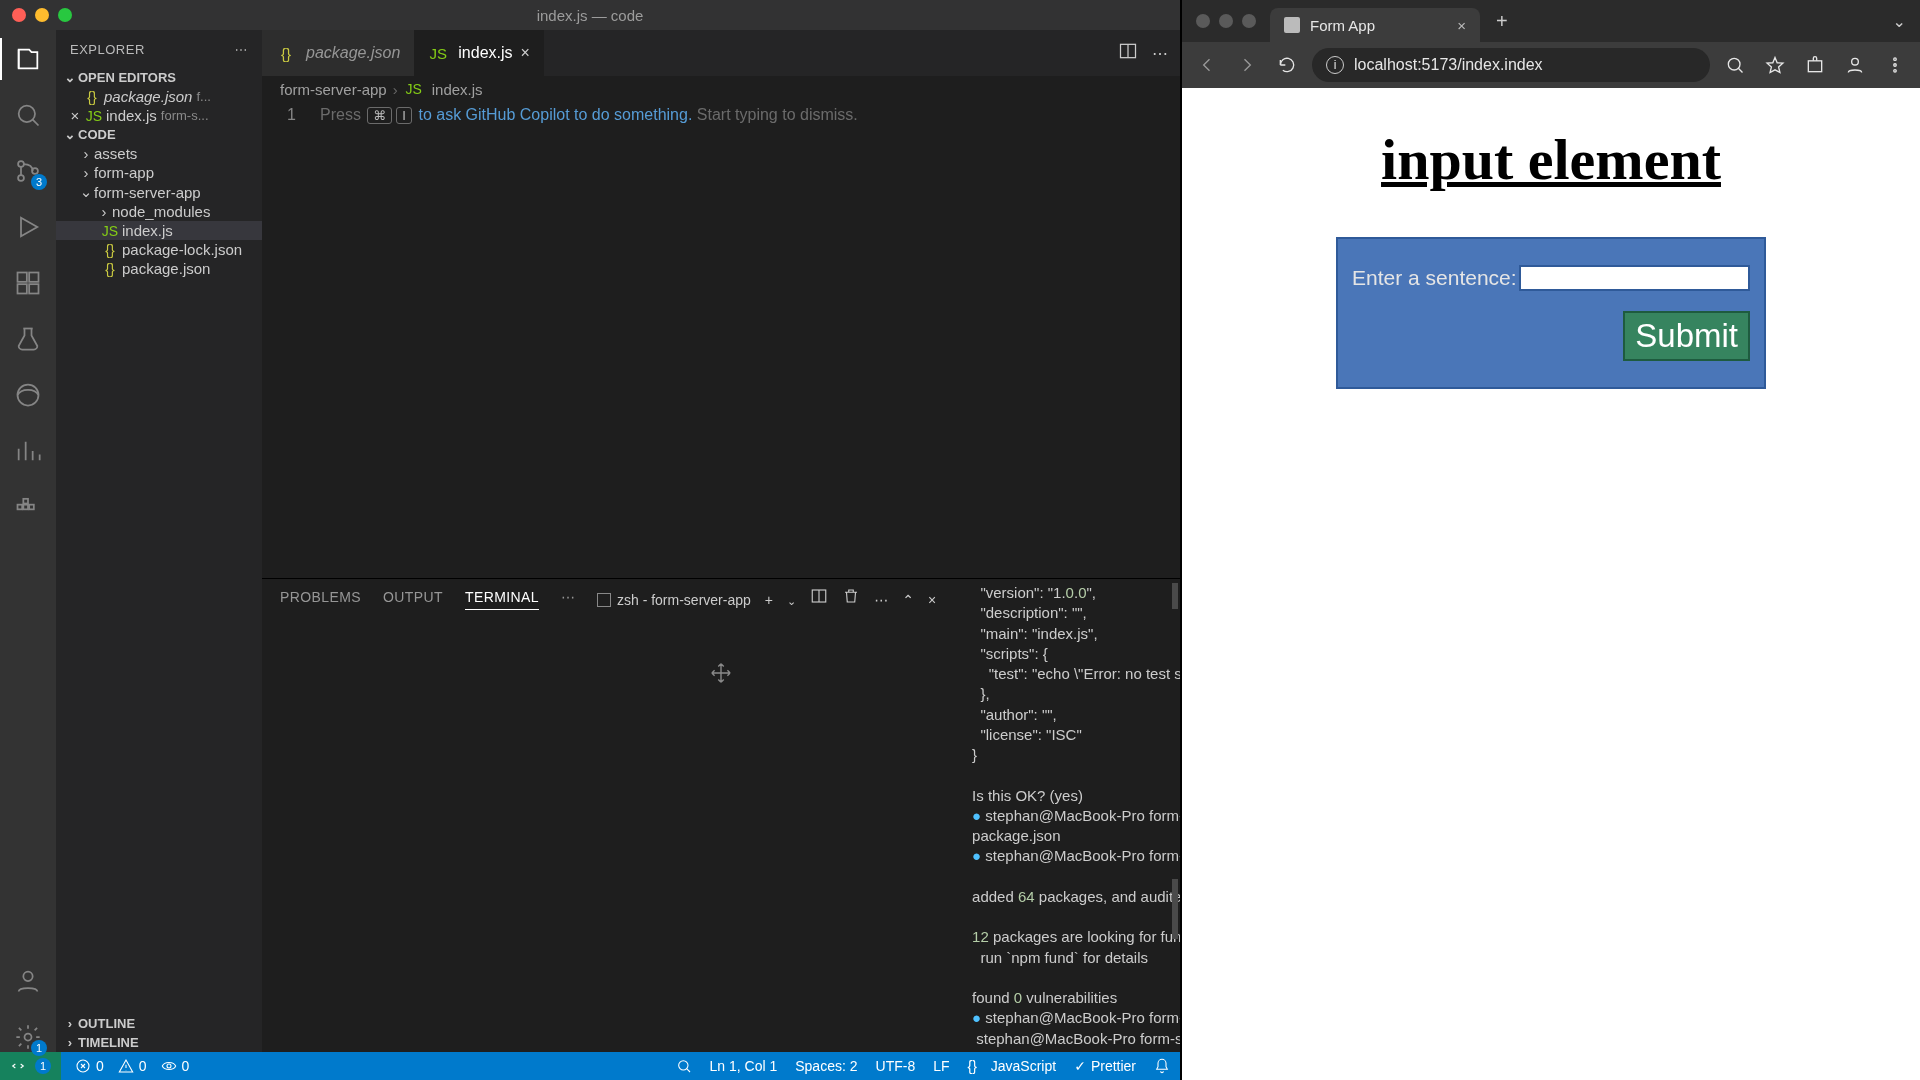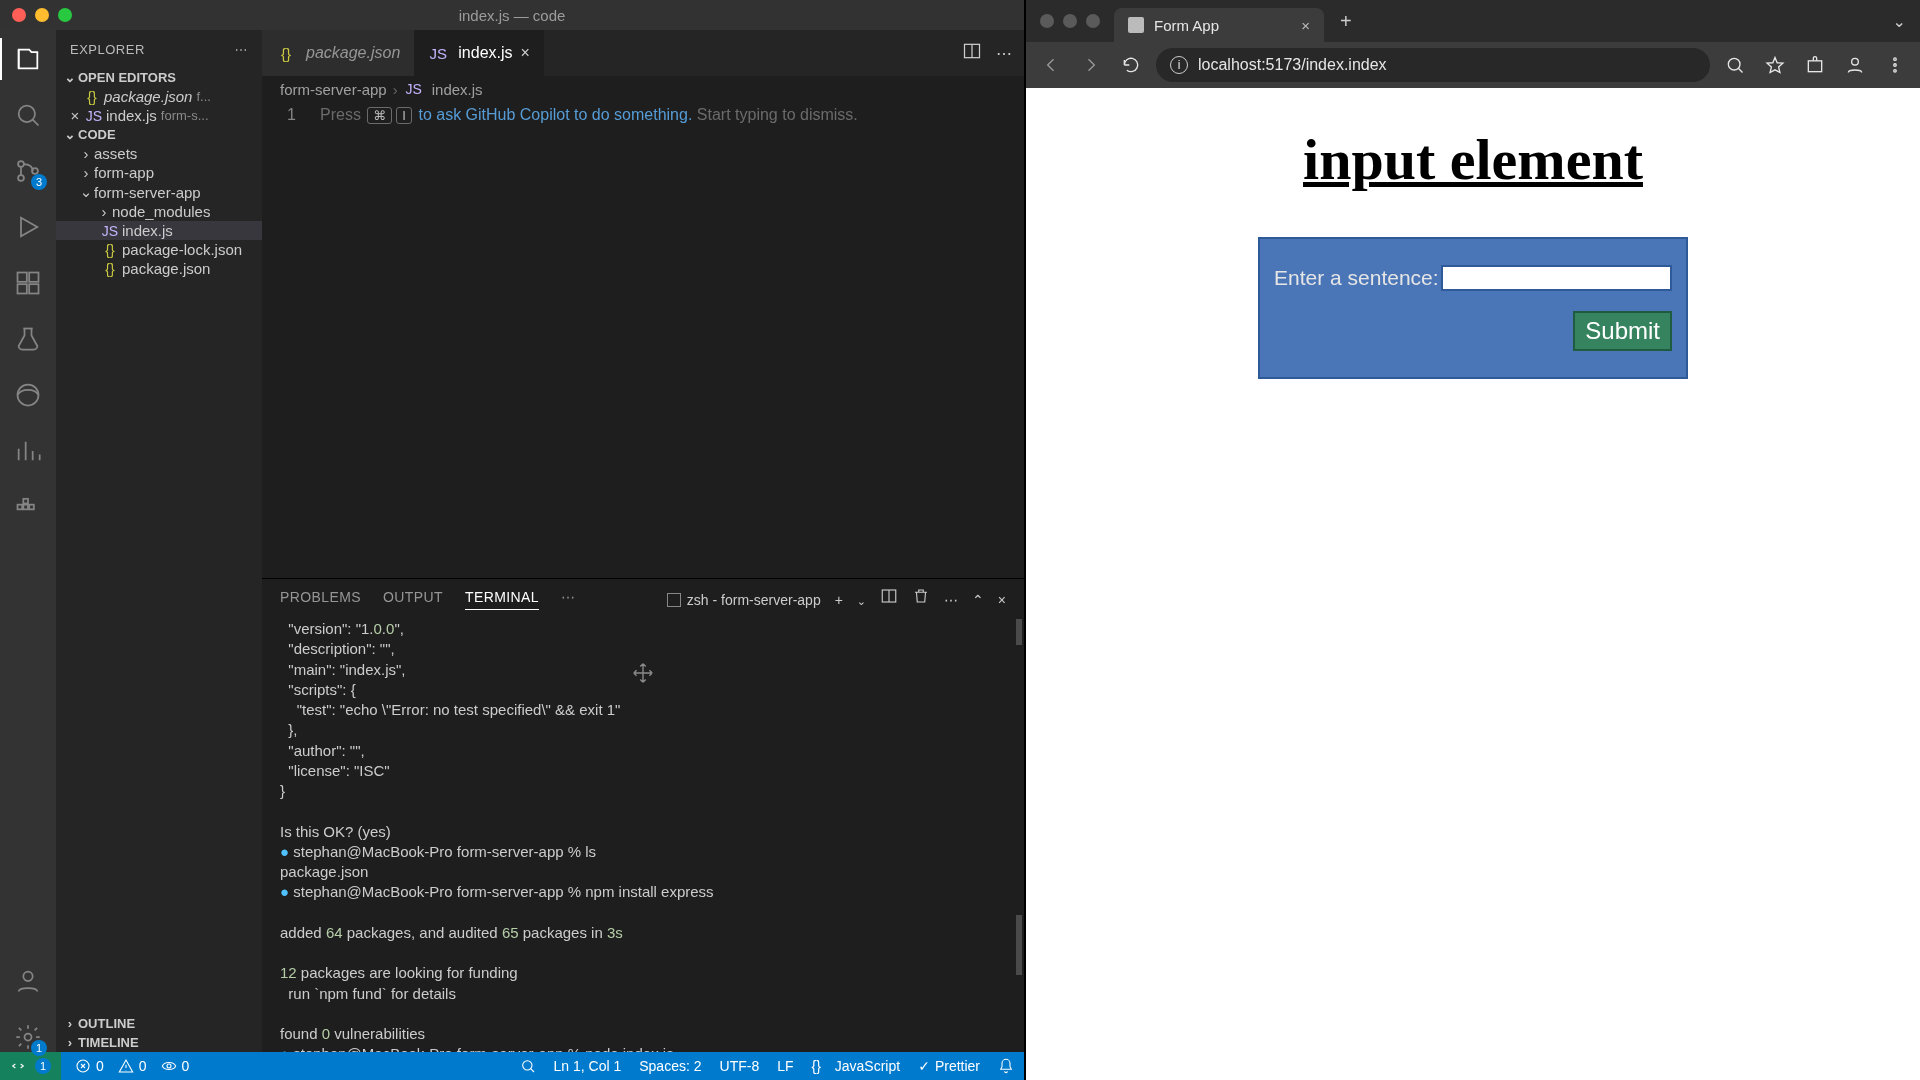--- a/index.html
+++ b/index.html
@@ -1,20 +1,20 @@
 <!DOCTYPE html>
 <html><head>
 <meta charset="utf-8">
 <style>
   * { margin:0; padding:0; box-sizing:border-box; font-family:-apple-system,BlinkMacSystemFont,"Segoe UI",sans-serif; }
   html,body { width:1920px; height:1080px; overflow:hidden; background:#000; }
   .desktop { width:1920px; height:1080px; display:flex; }
 
   
-  .vscode { width:1024px; height:1080px; background:#1e1e1e; display:flex; flex-direction:column; font-size:16px; color:#ccc; }
+  .vscode { width:1180px; height:1080px; background:#1e1e1e; display:flex; flex-direction:column; font-size:16px; color:#ccc; }
   .titlebar { height:30px; background:#323233; display:flex; align-items:center; position:relative; }
   .traffic { display:flex; gap:9px; padding-left:12px; }
   .dot { width:14px; height:14px; border-radius:50%; }
   .dot.r{background:#ff5f57;}.dot.y{background:#febc2e;}.dot.g{background:#28c840;}
   .titletext { position:absolute; left:0; right:0; text-align:center; color:#9c9c9c; font-size:15px; }
 
   .vsbody { flex:1; display:flex; min-height:0; }
   
   .activitybar { width:56px; background:#333333; display:flex; flex-direction:column; align-items:center; padding-top:14px; gap:26px; }
   .acticon { width:30px; height:30px; color:#858585; display:flex; align-items:center; justify-content:center; cursor:pointer; position:relative; }
@@ -27,21 +27,21 @@
   
   .sidebar { width:206px; background:#252526; display:flex; flex-direction:column; }
   .sbhead { height:38px; display:flex; align-items:center; justify-content:space-between; padding:0 14px; color:#bbb; font-size:13px; letter-spacing:.5px; }
   .sbsection { color:#ccc; font-size:14px; }
   .sbtitle { display:flex; align-items:center; padding:2px 6px; font-weight:700; font-size:13px; color:#ccc; cursor:pointer; }
   .chev { width:16px; display:inline-block; text-align:center; color:#ccc; }
   .sbitem { display:flex; align-items:center; padding:1px 4px 1px 20px; font-size:15px; cursor:pointer; white-space:nowrap; overflow:hidden; color:#ccc; }
   .sbitem.sel { background:#37373d; }
   .sbitem .chev { width:16px; color:#ccc; }
   .ficon { width:20px; display:inline-flex; align-items:center; justify-content:center; margin-right:2px; font-size:14px; }
-  .ficon.json{color:#cbcb41;} .ficon.js{color:#c4b5fd;}
+  .ficon.json{color:#cbcb41;} .ficon.js{color:#84cc16;}
   .sbtail { color:#8a8a8a; font-size:13px; margin-left:4px; }
   .closex { width:18px; color:#ccc; text-align:center; }
   .sbspacer{flex:1;}
   .sboutline{padding:2px 6px; font-weight:700; font-size:13px; display:flex; align-items:center;}
 
   
   .editorgroup { flex:1; display:flex; flex-direction:column; min-width:0; background:#1e1e1e; }
   .tabs { height:46px; background:#252526; display:flex; align-items:stretch; }
   .tab { display:flex; align-items:center; padding:0 14px; gap:8px; color:#969696; font-size:16px; background:#2d2d2d; position:relative; cursor:pointer; }
   .tab.active { background:#1e1e1e; color:#fff; }
@@ -52,21 +52,21 @@
   .edcontent{flex:1; position:relative; font-family:Menlo,Consolas,monospace; font-size:16px;}
   .edline{position:absolute; top:4px; left:0; right:0; display:flex; align-items:center;}
   .lnum{width:58px; text-align:right; color:#858585; padding-right:24px;}
   .ghost{color:#6b6b6b;}
   .ghost .act{color:#569cd6;}
   .key{display:inline-block; border:1px solid #6b6b6b; border-radius:3px; padding:0 5px; font-size:13px; margin:0 2px; color:#bbb;}
   .dragicon{position:absolute; top:560px; left:50%; transform:translate(-50%,0); color:#8a8a8a;}
   .dragicon svg{width:22px;height:22px;stroke:currentColor;fill:none;stroke-width:1.5;}
 
   
-  .panel { height:474px; border-top:1px solid #000; display:flex; flex-direction:column; background:#1e1e1e; }
+  .panel { height:474px; border-top:1px solid #000; display:flex; background:#1e1e1e; }
   .paneltabs { height:36px; display:flex; align-items:center; gap:22px; padding:0 18px; color:#969696; font-size:14px; }
   .paneltabs .pt { cursor:pointer; padding:4px 0; letter-spacing:.4px; }
   .paneltabs .pt.active { color:#fff; border-bottom:1px solid #fff; }
   .panelright { margin-left:auto; display:flex; align-items:flex-end; gap:14px; color:#ccc; }
   .shellbadge { display:flex; align-items:center; gap:6px; font-size:14px; color:#ccc; }
   .shellbadge .sq{width:14px;height:14px;border:1px solid #888;}
   .term { flex:1; padding:4px 18px; font-family:Menlo,Consolas,monospace; font-size:15px; color:#ccc; line-height:1.35; white-space:pre; overflow:hidden; position:relative;}
   .term .pb{color:#4fc1ff;} 
   .term .num{color:#b5cea8;}
   .term .scrollthumb{position:absolute; right:2px; top:4px; width:6px; height:26px; background:#4a4a4a;}
@@ -98,21 +98,21 @@
   .omni { flex:1; height:34px; background:#282828; border-radius:17px; display:flex; align-items:center; padding:0 14px; gap:10px; color:#e6e6e6; font-size:16px;}
   .omni .info{width:18px;height:18px;border:1.6px solid #ccc;border-radius:50%; display:flex;align-items:center;justify-content:center;font-size:12px;}
   .ctoolbar svg{width:20px;height:20px;stroke:currentColor;fill:none;stroke-width:1.6;}
 
   .page { flex:1; background:#fff; display:flex; flex-direction:column; align-items:center; padding-top:38px; }
   .page h1 { font-size:58px; font-weight:700; color:#000; font-family:"Times New Roman",serif;text-decoration:underline; }
   .formbox { margin-top:44px; background:#4a76b8; border:2px solid #2f5a99; padding:26px 14px; width:430px; display:flex; flex-direction:column; align-items:flex-end; }
   .formrow { display:flex; align-items:center; gap:2px; width:100%; }
   .formrow label { color:#e5e5e5; font-size:21px; }
   .formrow input { flex:1; height:26px; border:2px solid #2f5a99; background:#fff; }
-  .formbox button { margin-top:20px; background:#36845f; color:#fff; border:2px solid #1e5b3f; font-size:24px; padding:4px 10px; cursor:pointer; }
+  .formbox button { margin-top:20px; background:#36845f; color:#fff; border:2px solid #1e5b3f; font-size:33px; padding:4px 10px; cursor:pointer; }
 </style>
 </head>
 <body>
 
 <div class="desktop">
 
   <div class="vscode">
     <div class="titlebar">
       <div class="traffic">
         <div class="dot r"></div>

